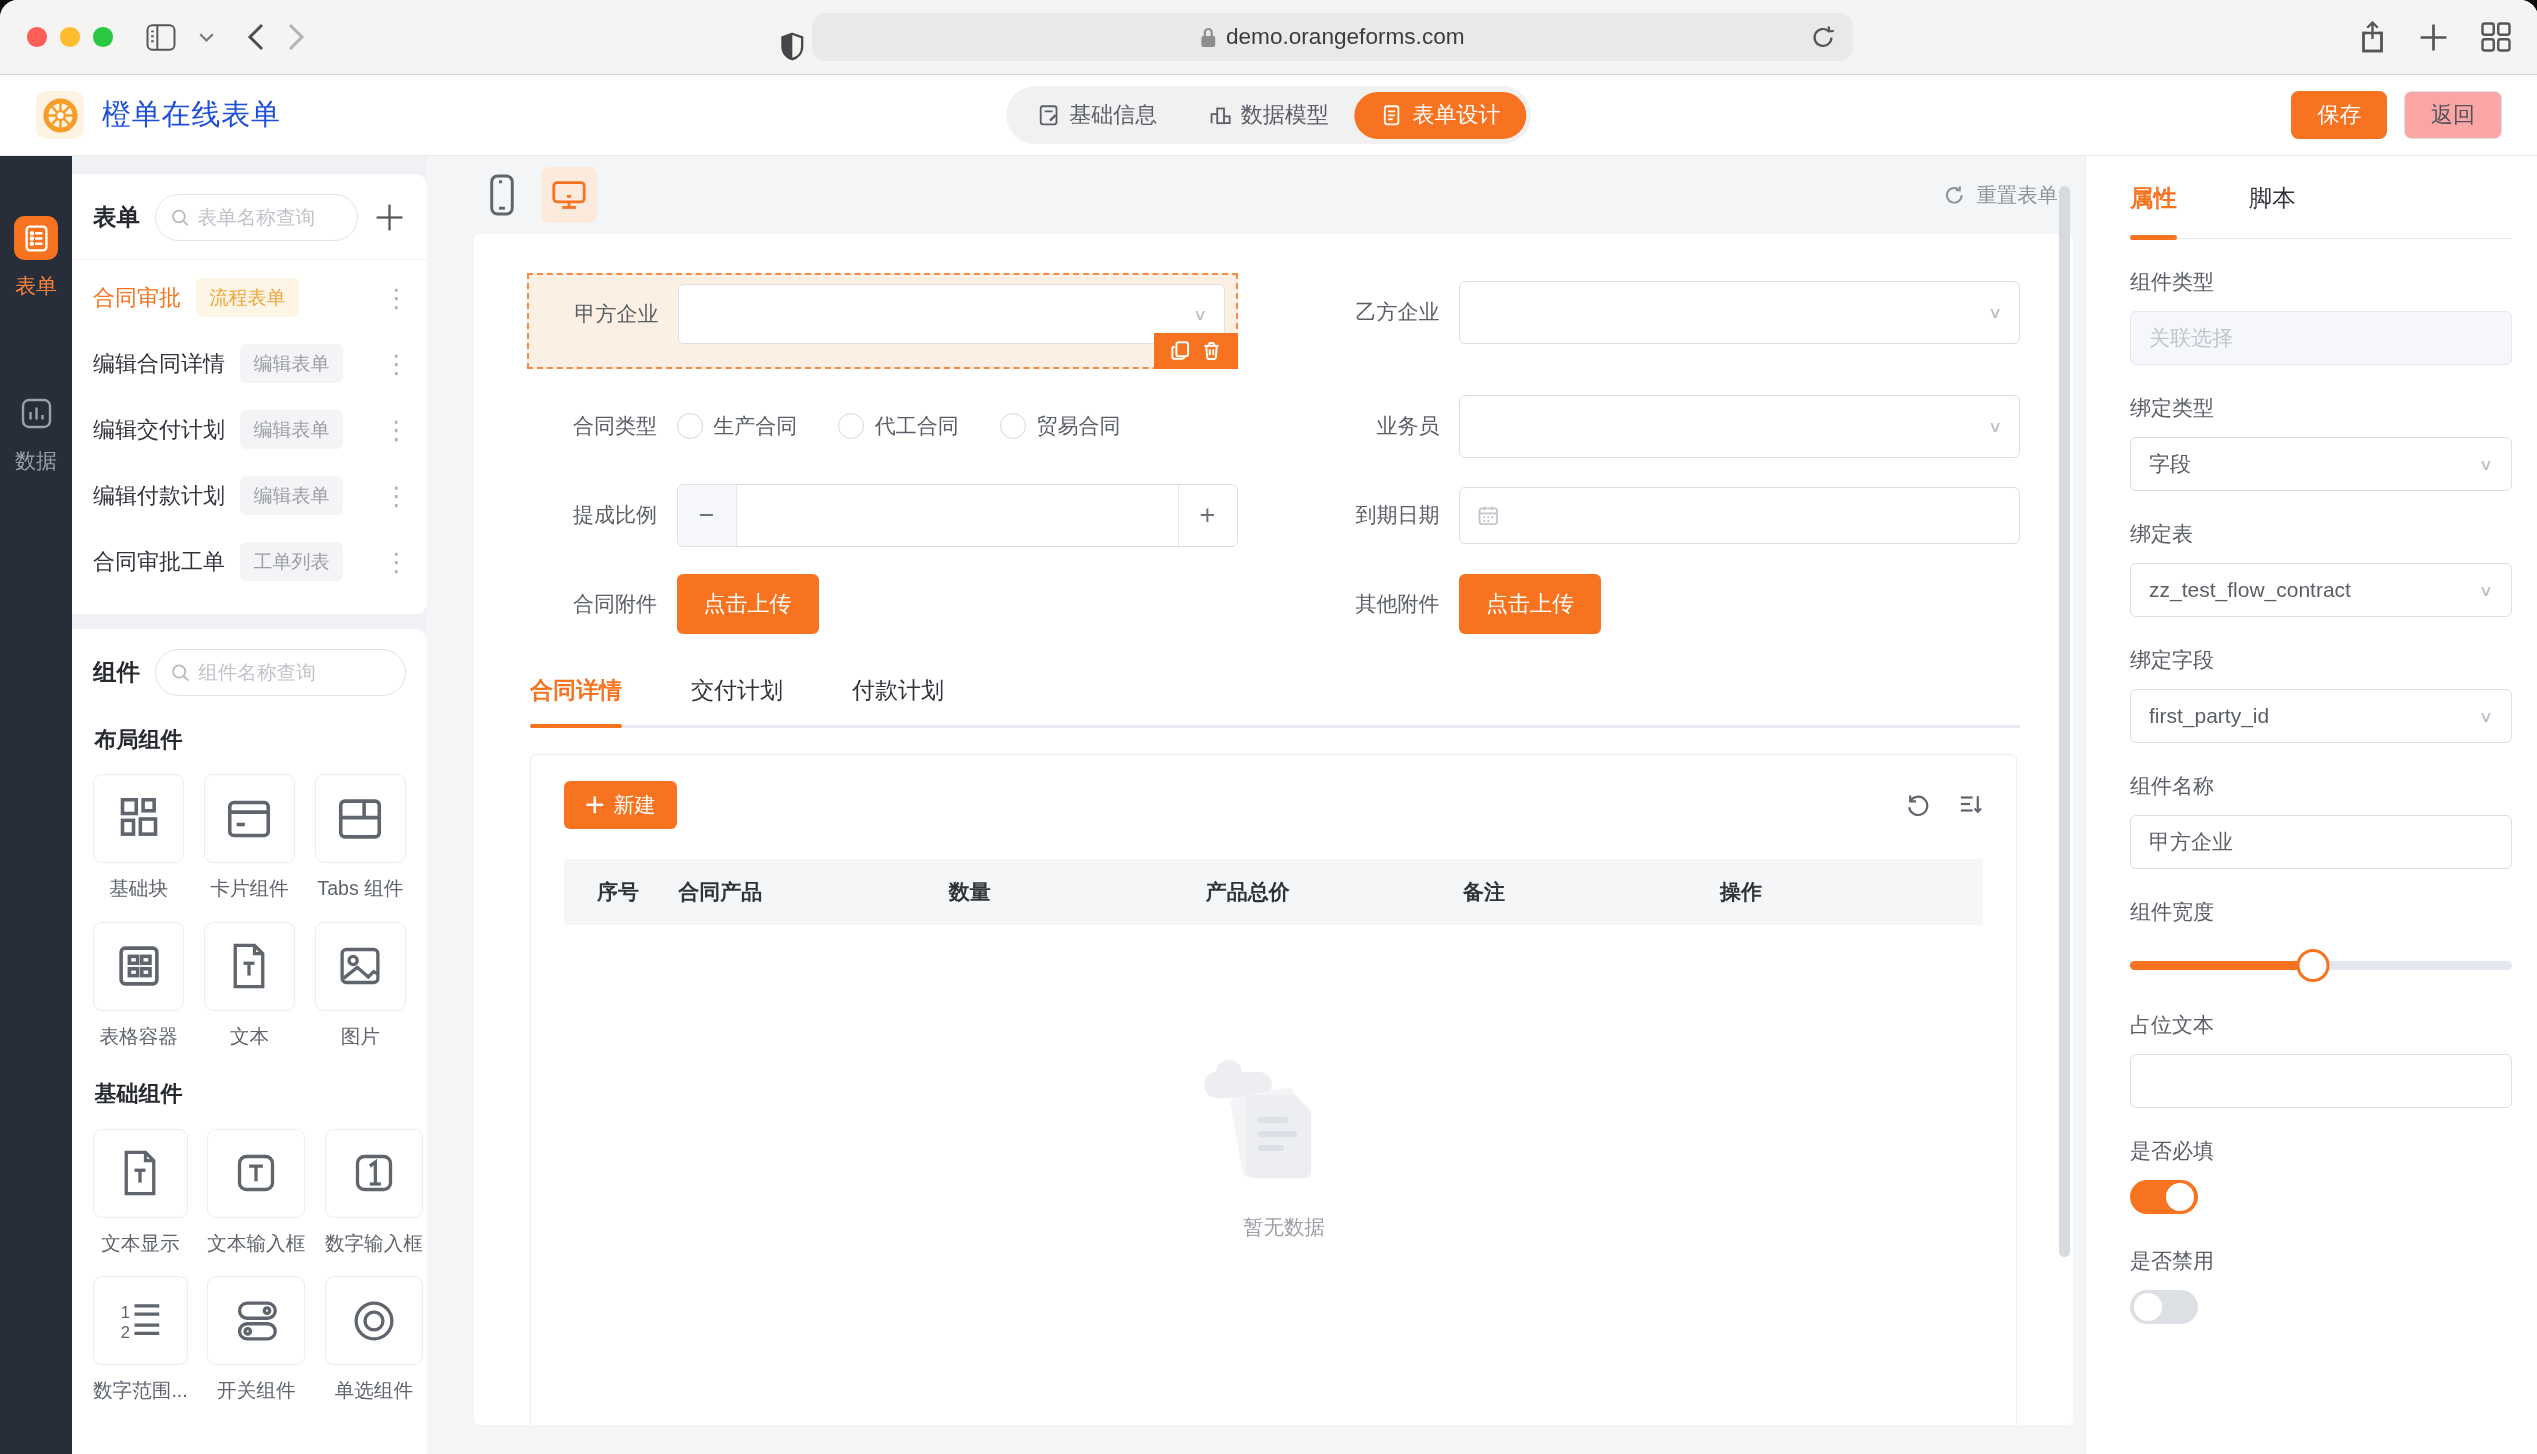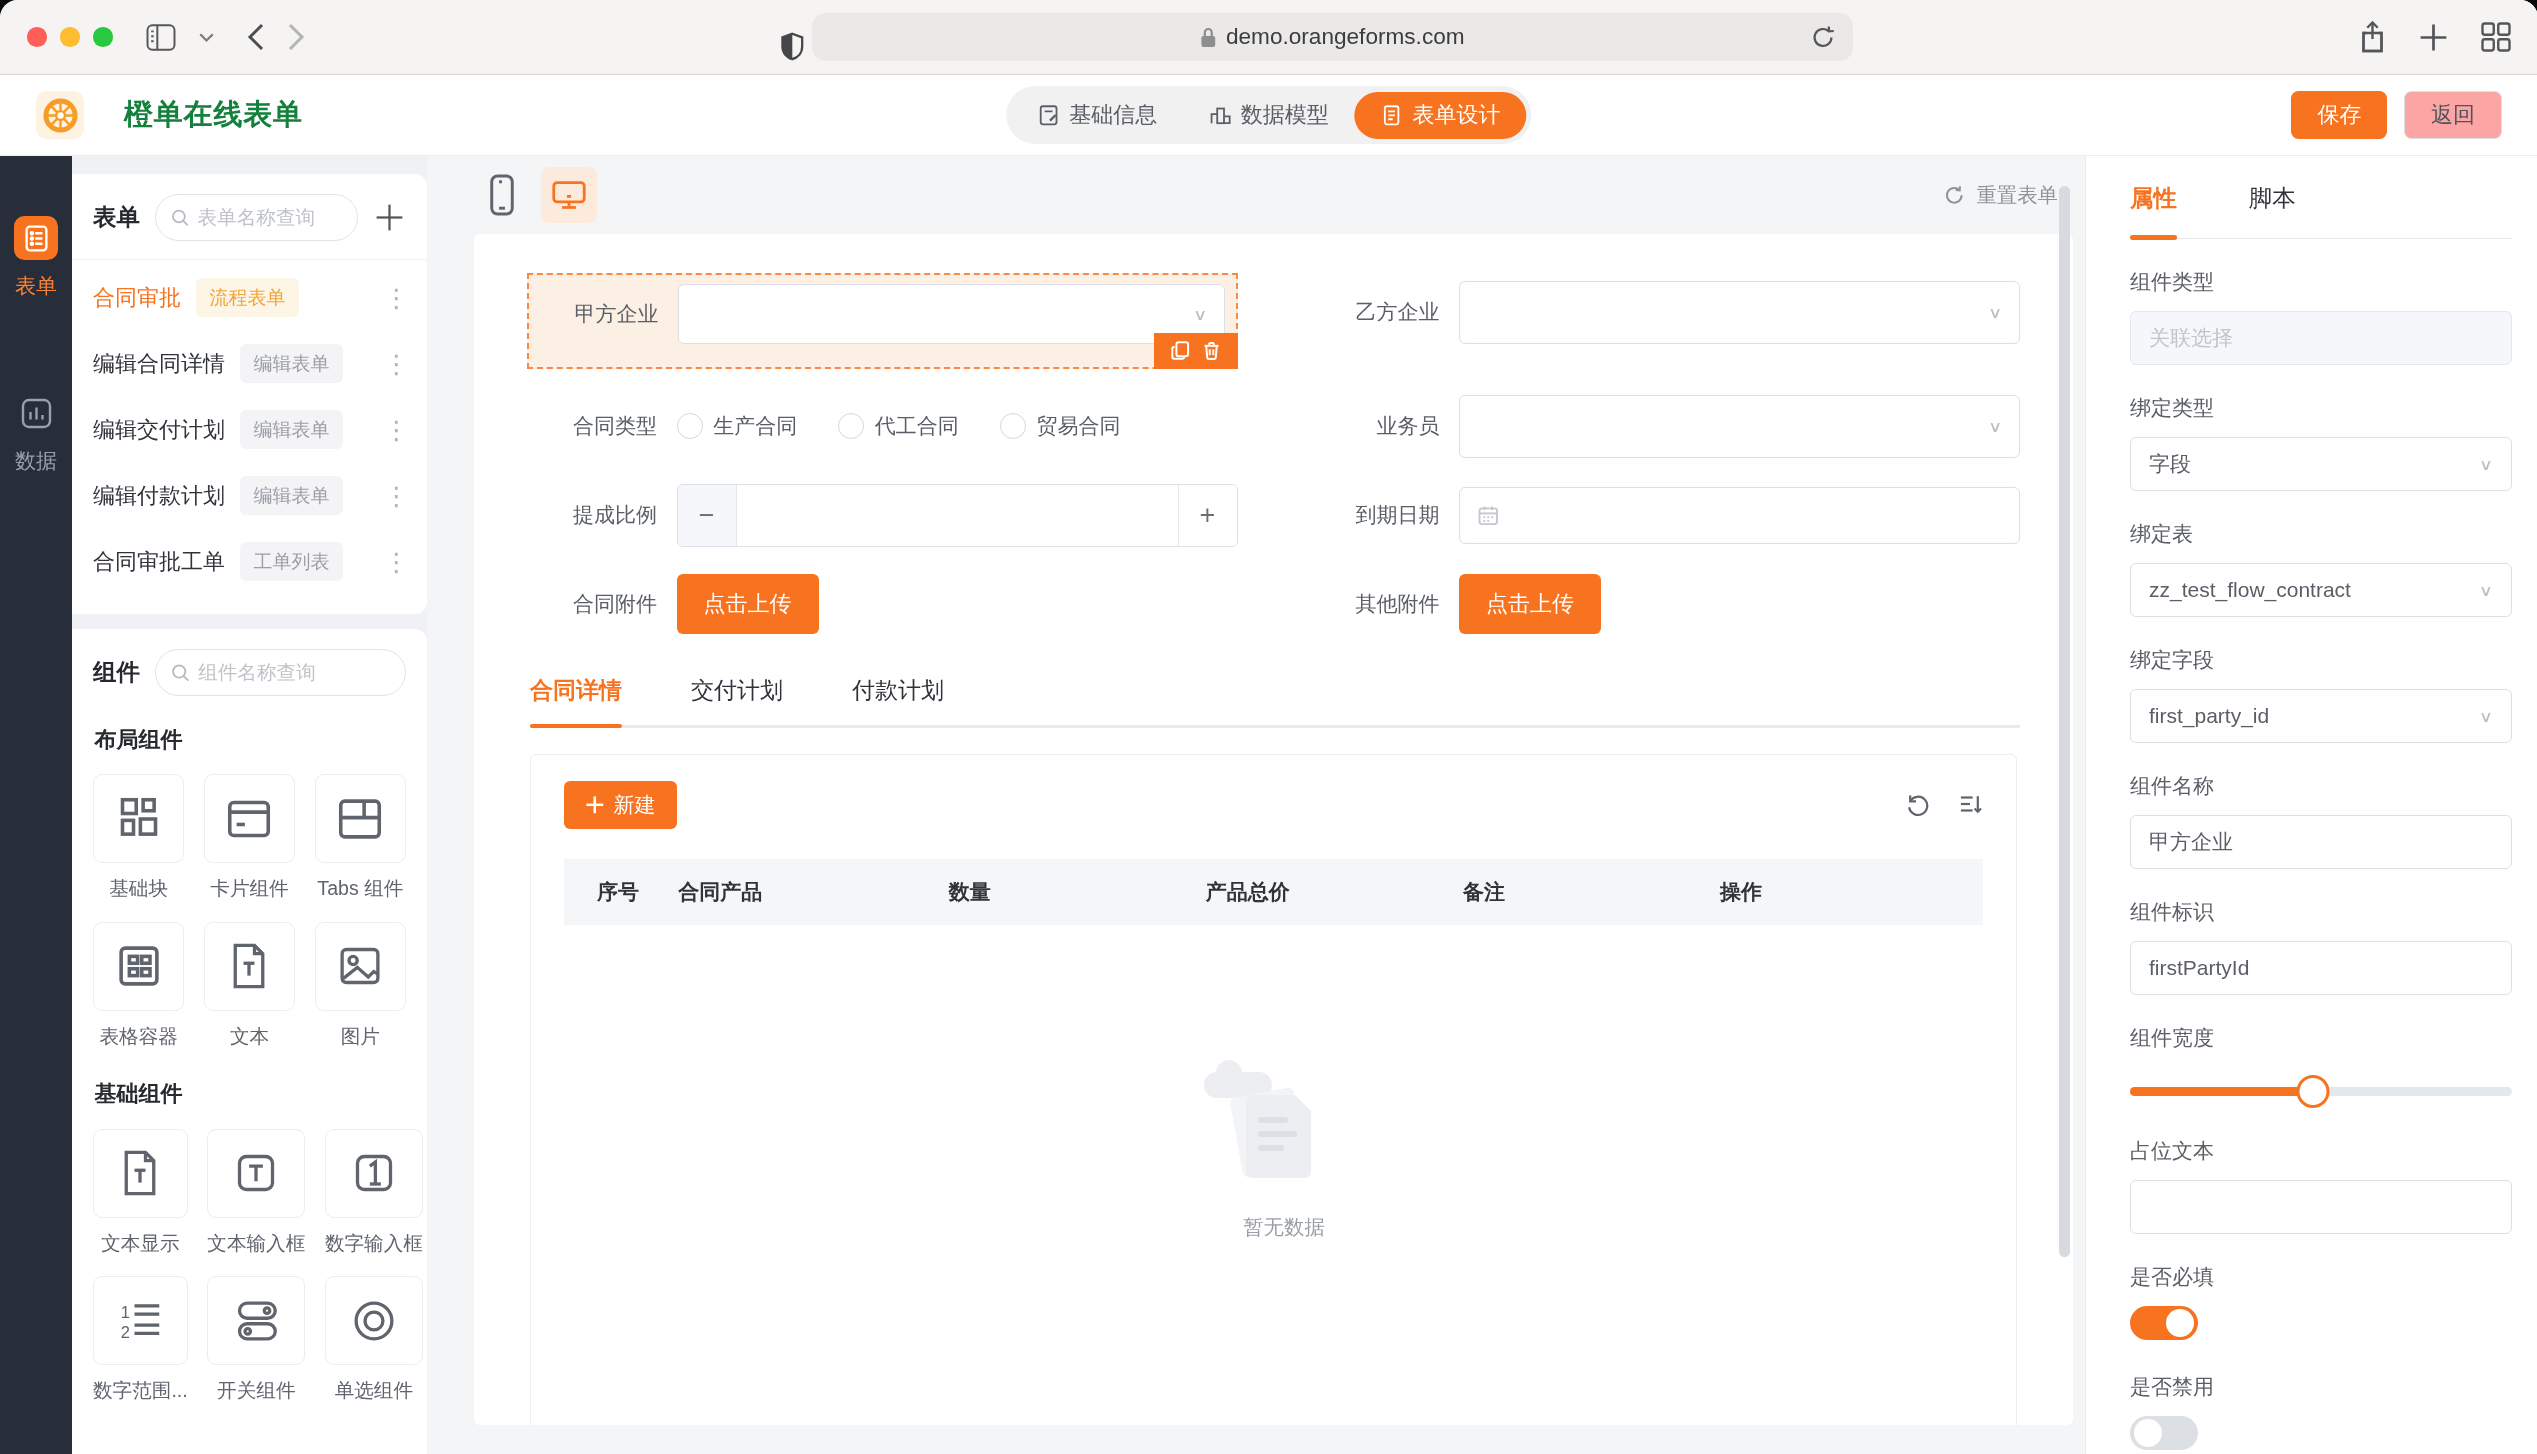--- a/index.html
+++ b/index.html
@@ -21,21 +21,21 @@
             display:flex; align-items:center; justify-content:center; position:relative; }
   .urltext { color:#3c3c3e; font-size:22.6px; display:flex; align-items:center; gap:9px; }
   .reload { position:absolute; right:16.6px; top:10.6px; }
   .chrome-right { display:flex; align-items:center; gap:33px; margin-left:30px; }
 
   
   .appbar { height:81px; background:#fff; border-bottom:0.8px solid #ececec;
             display:flex; align-items:center; padding:0 36px; flex:0 0 auto; position:relative; }
   .logo { width:48px; height:48px; border-radius:10.6px; background:#fef2e3;
           display:flex; align-items:center; justify-content:center; margin-right:18px; }
-  .apptitle { font-size:29px; font-weight:bold; color:#15803d; letter-spacing:0.8px;margin-left:22px; }
+  .apptitle { font-size:29px; font-weight:normal; color:#1d4ed8; letter-spacing:0.8px; }
   .navpill { position:absolute; left:50%; transform:translateX(-50%); background:#f1f1f2;
              border-radius:30px; padding:5.3px; display:flex; align-items:center; }
   .navtab { height:47px; padding:0 26px; display:flex; align-items:center; gap:9px;
             font-size:22px; color:#5a5e66; border-radius:24px; cursor:pointer; }
   .navtab.active { background:#f7731f; color:#fff; }
   .hbtns { margin-left:auto; display:flex; gap:16.6px; }
   .btn { height:48px; border-radius:7.5px; font-size:22px; display:flex; align-items:center;
          justify-content:center; padding:0 26px; cursor:pointer; }
   .btn.save { background:#f7731f; color:#fff; }
   .btn.back { background:#fca5a5; color:#4f545c; border:1.5px solid #dcdfe6; }
@@ -726,26 +726,20 @@
           <span class="chev">∨</span>
         </div>
       </div>
       <div class="pfield">
         <div class="plabel">组件名称</div>
         <div class="pctl">
             <input value="甲方企业" style="">
           </div>
       </div>
       <div class="pfield">
-        <div class="plabel">组件标识</div>
-        <div class="pctl">
-            <input value="firstPartyId" style="">
-          </div>
-      </div>
-      <div class="pfield">
         <div class="plabel">组件宽度</div>
         <div class="slider">
           <div class="track"></div>
           <div class="fill" style="width: 48%;"></div>
           <div class="handle" style="left: 48%;"></div>
         </div>
       </div>
       <div class="pfield">
         <div class="plabel">占位文本</div>
         <div class="pctl">

